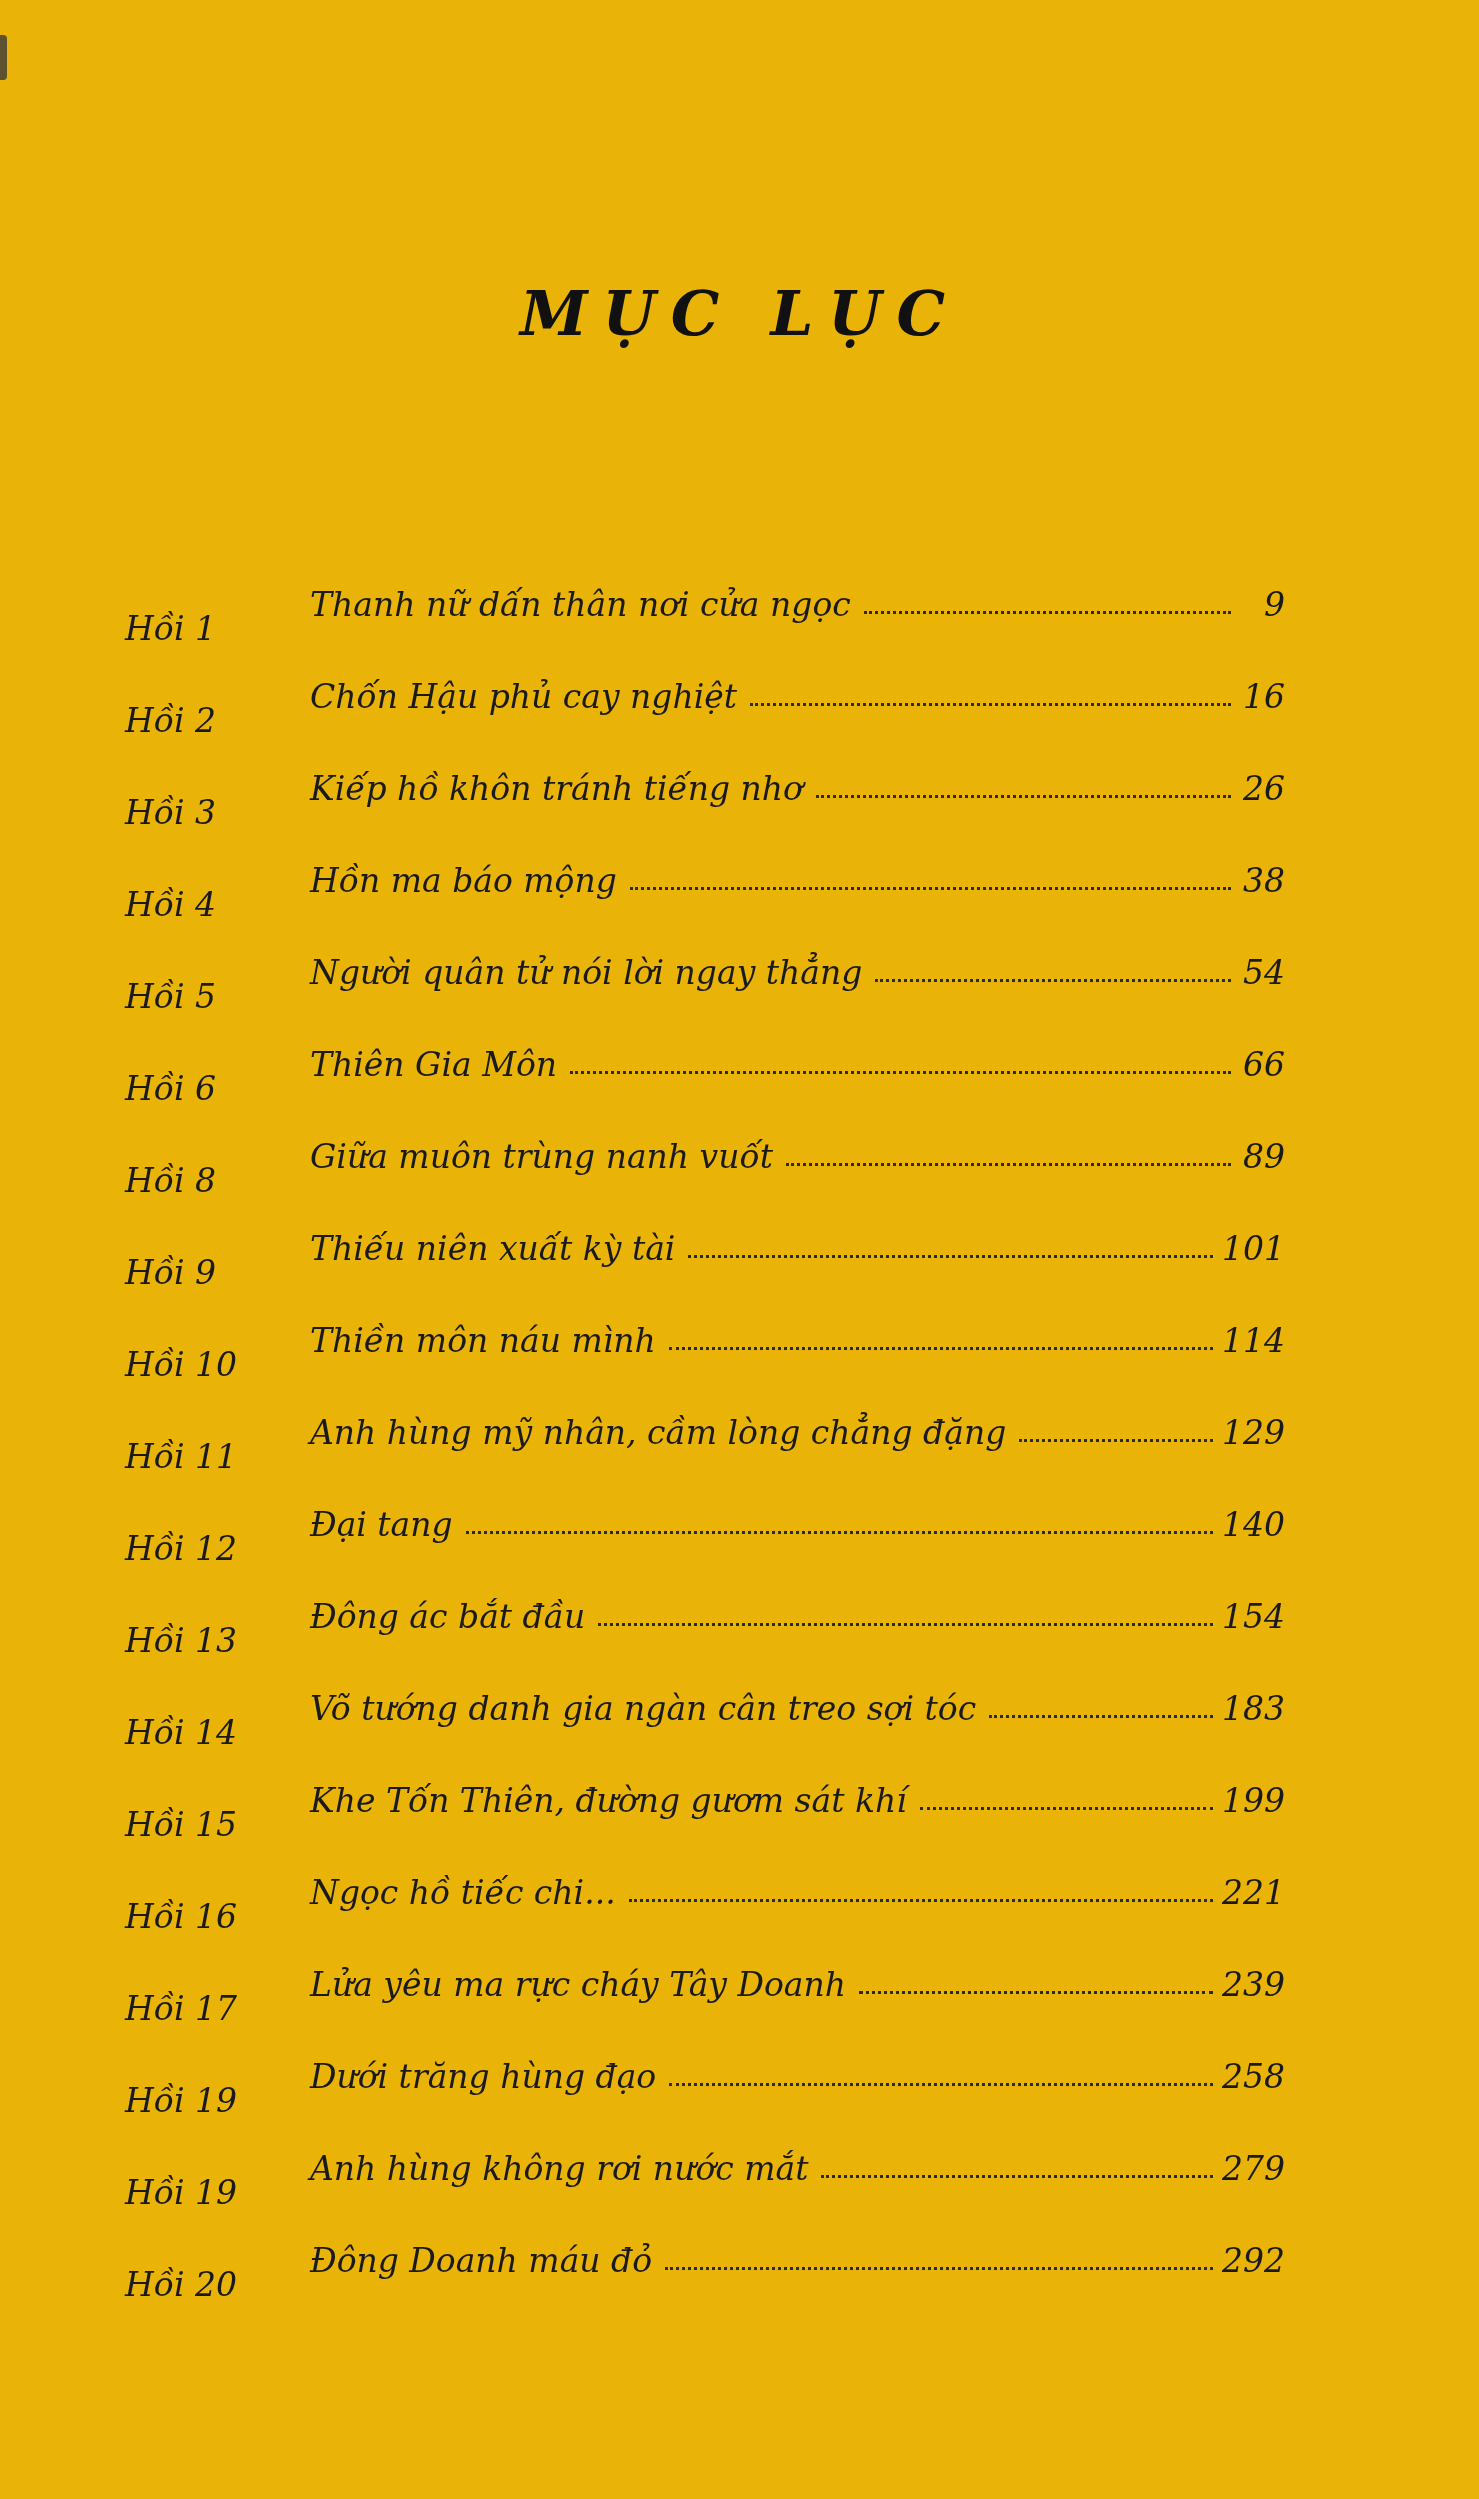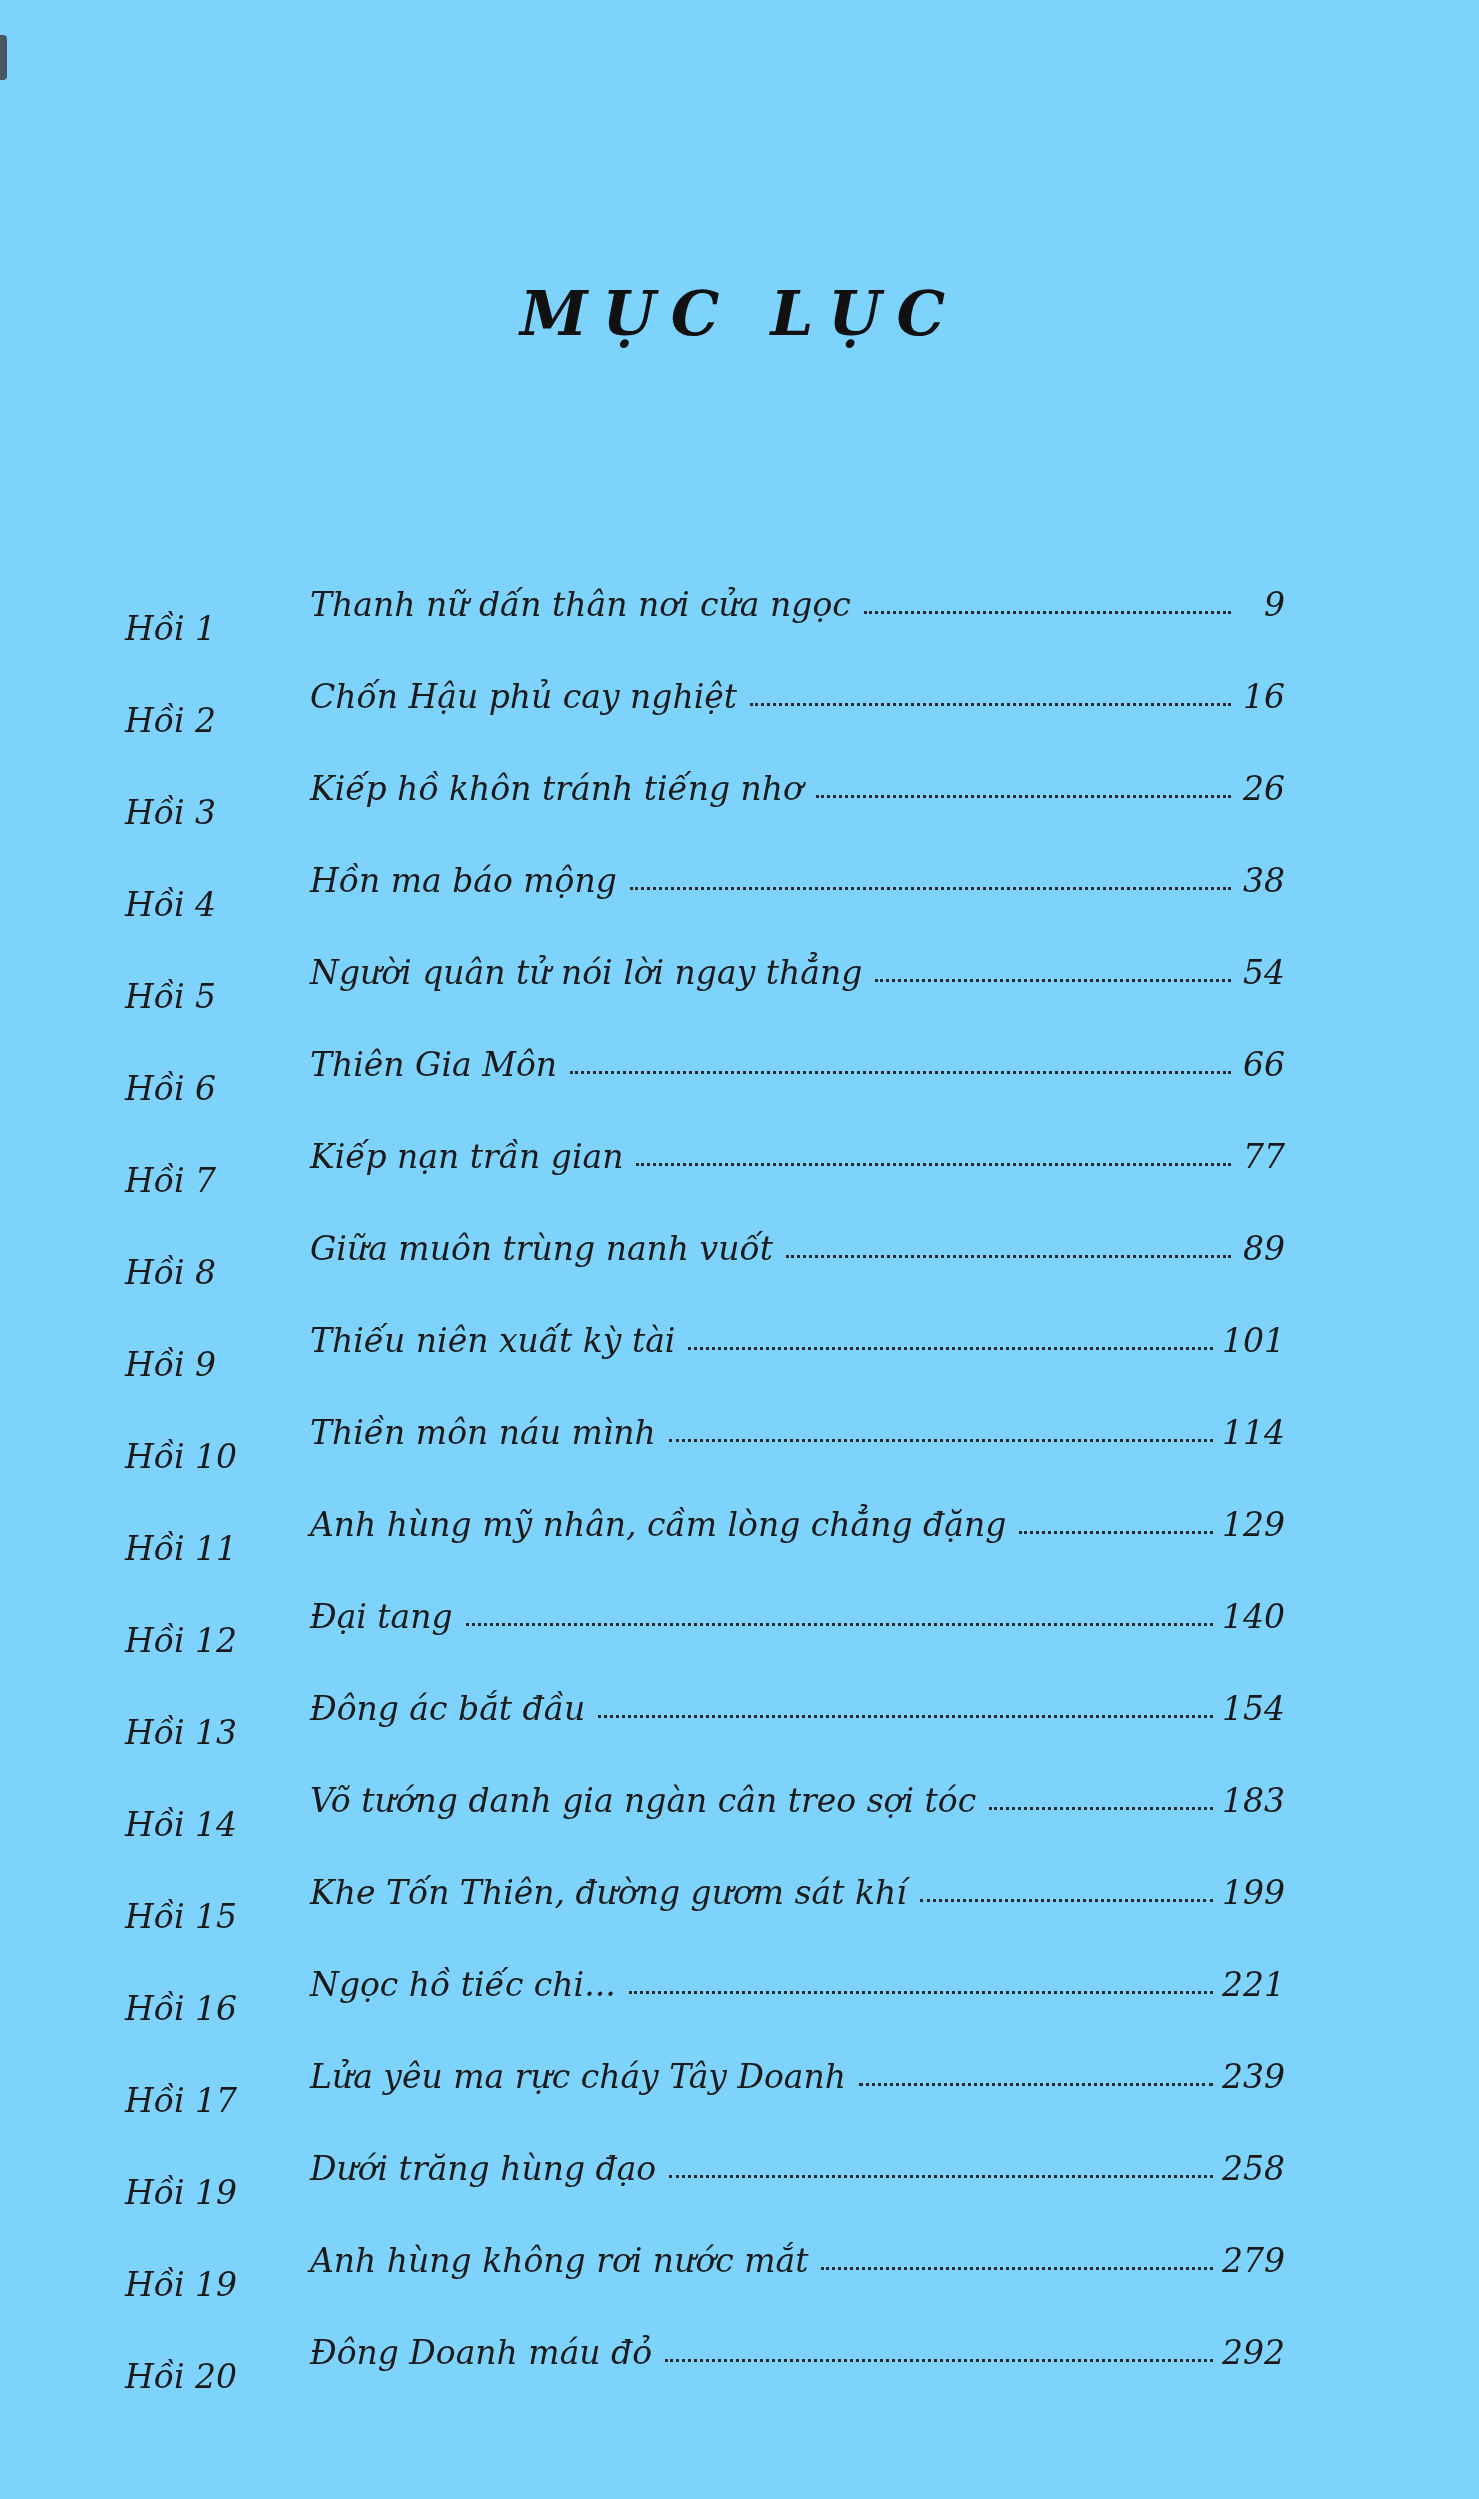--- a/index.html
+++ b/index.html
@@ -5,21 +5,21 @@
   html, body {
     margin: 0;
     padding: 0;
     background: #e8e8e8;
   }
   .page {
     position: relative;
     width: 1480px;
     height: 2500px;
     margin: 0 auto;
-    background: #7dd3fc;
+    background: #eab308;
     box-sizing: border-box;
     font-family: "DejaVu Serif", serif;
     color: #1a1a1a;
     overflow: hidden;
   }
   .scan-artifact {
     position: absolute;
     left: 0;
     top: 35px;
     width: 6.5px;
@@ -118,26 +118,20 @@
     <span class="pageno">54</span>
   </div>
 
   <div class="toc-row">
     <span class="chapter">Hồi 6</span>
     <span class="entry-title">Thiên Gia Môn</span>
     <span class="leader"></span>
     <span class="pageno">66</span>
   </div>
 
-  <div class="toc-row">
-    <span class="chapter">Hồi 7</span>
-    <span class="entry-title">Kiếp nạn trần gian</span>
-    <span class="leader"></span>
-    <span class="pageno">77</span>
-  </div>
 
   <div class="toc-row">
     <span class="chapter">Hồi 8</span>
     <span class="entry-title">Giữa muôn trùng nanh vuốt</span>
     <span class="leader"></span>
     <span class="pageno">89</span>
   </div>
 
   <div class="toc-row">
     <span class="chapter">Hồi 9</span>

